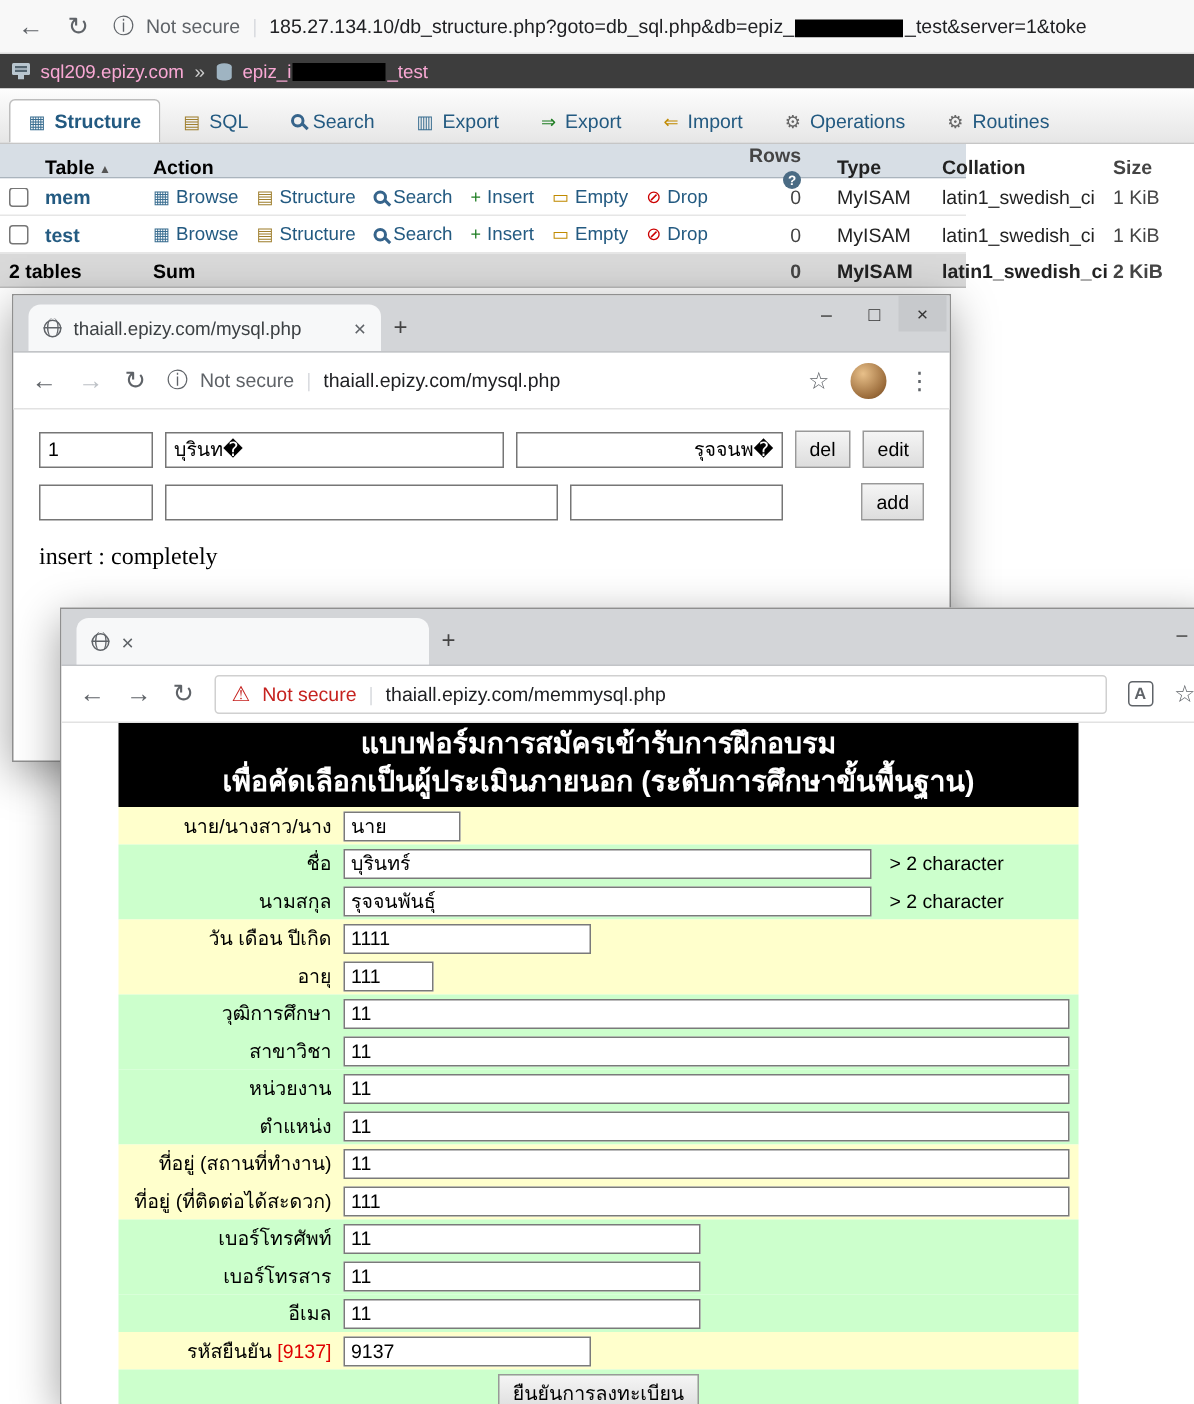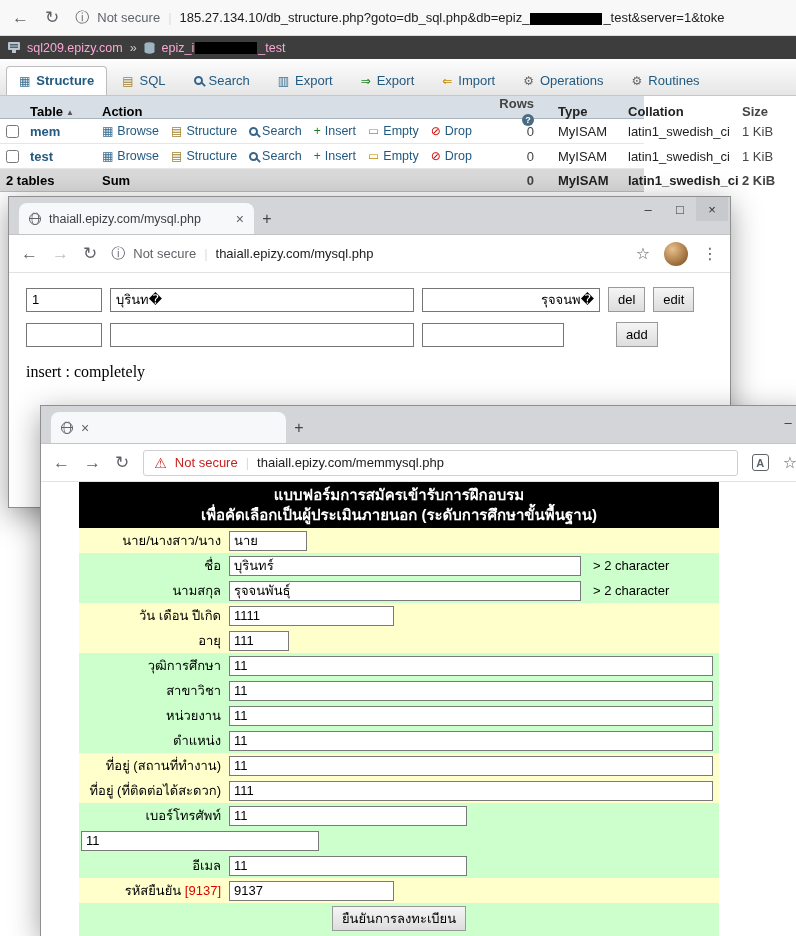--- a/index.html
+++ b/index.html
@@ -58,21 +58,21 @@
   .c-rows{text-align:right;padding-right:10px;color:#444}
   .c-type,.c-coll,.c-size{padding-left:14px;color:#222}
   .c-size{padding-left:8px;color:#444}
   .hdr-ic{display:inline-block;font-size:8px;color:#555;margin-left:3px;vertical-align:middle}
   .help-circle{display:inline-flex;align-items:center;justify-content:center;width:12px;height:12px;
     border-radius:50%;background:#4a6b84;color:#fff;font-size:9px;margin-left:4px;vertical-align:middle}
 
   
   .win{position:absolute;background:#fff;border:1px solid #8f8f8f;
     box-shadow:0 8px 28px rgba(0,0,0,.38)}
-  .win-mysql{left:8px;top:196px;width:723px;height:312px;z-index:5}
+  .win-mysql{left:8px;top:196px;width:626px;height:312px;z-index:5}
   .win-mem{left:40px;top:405px;width:770px;height:531px;z-index:10}
   .win-titlebar{height:38px;background:#d3d5d8;display:flex;align-items:flex-end;position:relative;
     border-bottom:1px solid #c2c4c7}
   .browser-tab{height:31px;background:#f7f8f9;border-radius:8px 8px 0 0;margin-left:10px;
     display:flex;align-items:center;padding:0 10px;gap:8px;min-width:235px;max-width:250px;
     font-size:12.5px;color:#3c4043;cursor:pointer}
   .tab-title{flex:1;overflow:hidden;white-space:nowrap;text-overflow:ellipsis}
   .tab-x{color:#5f6368;font-size:14px;cursor:pointer}
   .newtab{width:26px;height:26px;display:flex;align-items:center;justify-content:center;
     font-size:16px;color:#444;margin-bottom:2px;cursor:pointer}
@@ -115,21 +115,21 @@
   .last-input2{width:142px}
   button.classic-btn{height:25px;padding:1px 9px;background:linear-gradient(#f5f5f5,#dddddd);
     border:1px solid #999;font-size:13px;font-family:inherit;cursor:pointer}
   .add-btn{margin-left:44px}
   .status{margin-top:16px;font-family:"Liberation Serif","DejaVu Serif",serif;font-size:16px}
 
   
   .mem-content{position:relative;height:454px;overflow:hidden;background:#fff}
   .form-table{width:640px;margin-left:38px}
   .form-header{background:#000;color:#fff;text-align:center;font-weight:bold;
-    padding:3px 0 4px;line-height:1.3;font-size:15px}
+    padding:3px 0 4px;line-height:1.3;font-size:19px}
   .form-row{display:flex;align-items:center;height:25px}
   .lbl{width:148px;text-align:right;padding-right:6px;flex:0 0 auto;white-space:nowrap;
     overflow:hidden}
   .val{flex:1;display:flex;align-items:center;gap:12px;padding-left:2px}
   .bg-y{background:#ffffcc}
   .bg-g{background:#ccffcc}
   input.f{height:20px;border:1px solid #7a7a7a;padding:0 4px;font-size:13px;
     font-family:inherit;background:#fff}
   .iw-xs{width:60px}.iw-s{width:78px}.iw-m{width:165px}.iw-l{width:352px}
   .iw-xl{width:484px}.iw-tel{width:238px}
@@ -451,20 +451,21 @@
               <input class="f iw-xl" value="111" style="">
             </div>
         </div>
         <div class="form-row bg-g">
           <div class="lbl">เบอร์โทรศัพท์</div>
           <div class="val">
               <input class="f iw-tel" value="11" style="">
             </div>
         </div>
         <div class="form-row bg-g">
+          <div class="lbl">เบอร์โทรสาร</div>
           <div class="val">
               <input class="f iw-tel" value="11" style="">
             </div>
         </div>
         <div class="form-row bg-g">
           <div class="lbl">อีเมล</div>
           <div class="val">
               <input class="f iw-tel" value="11" style="">
             </div>
         </div>

